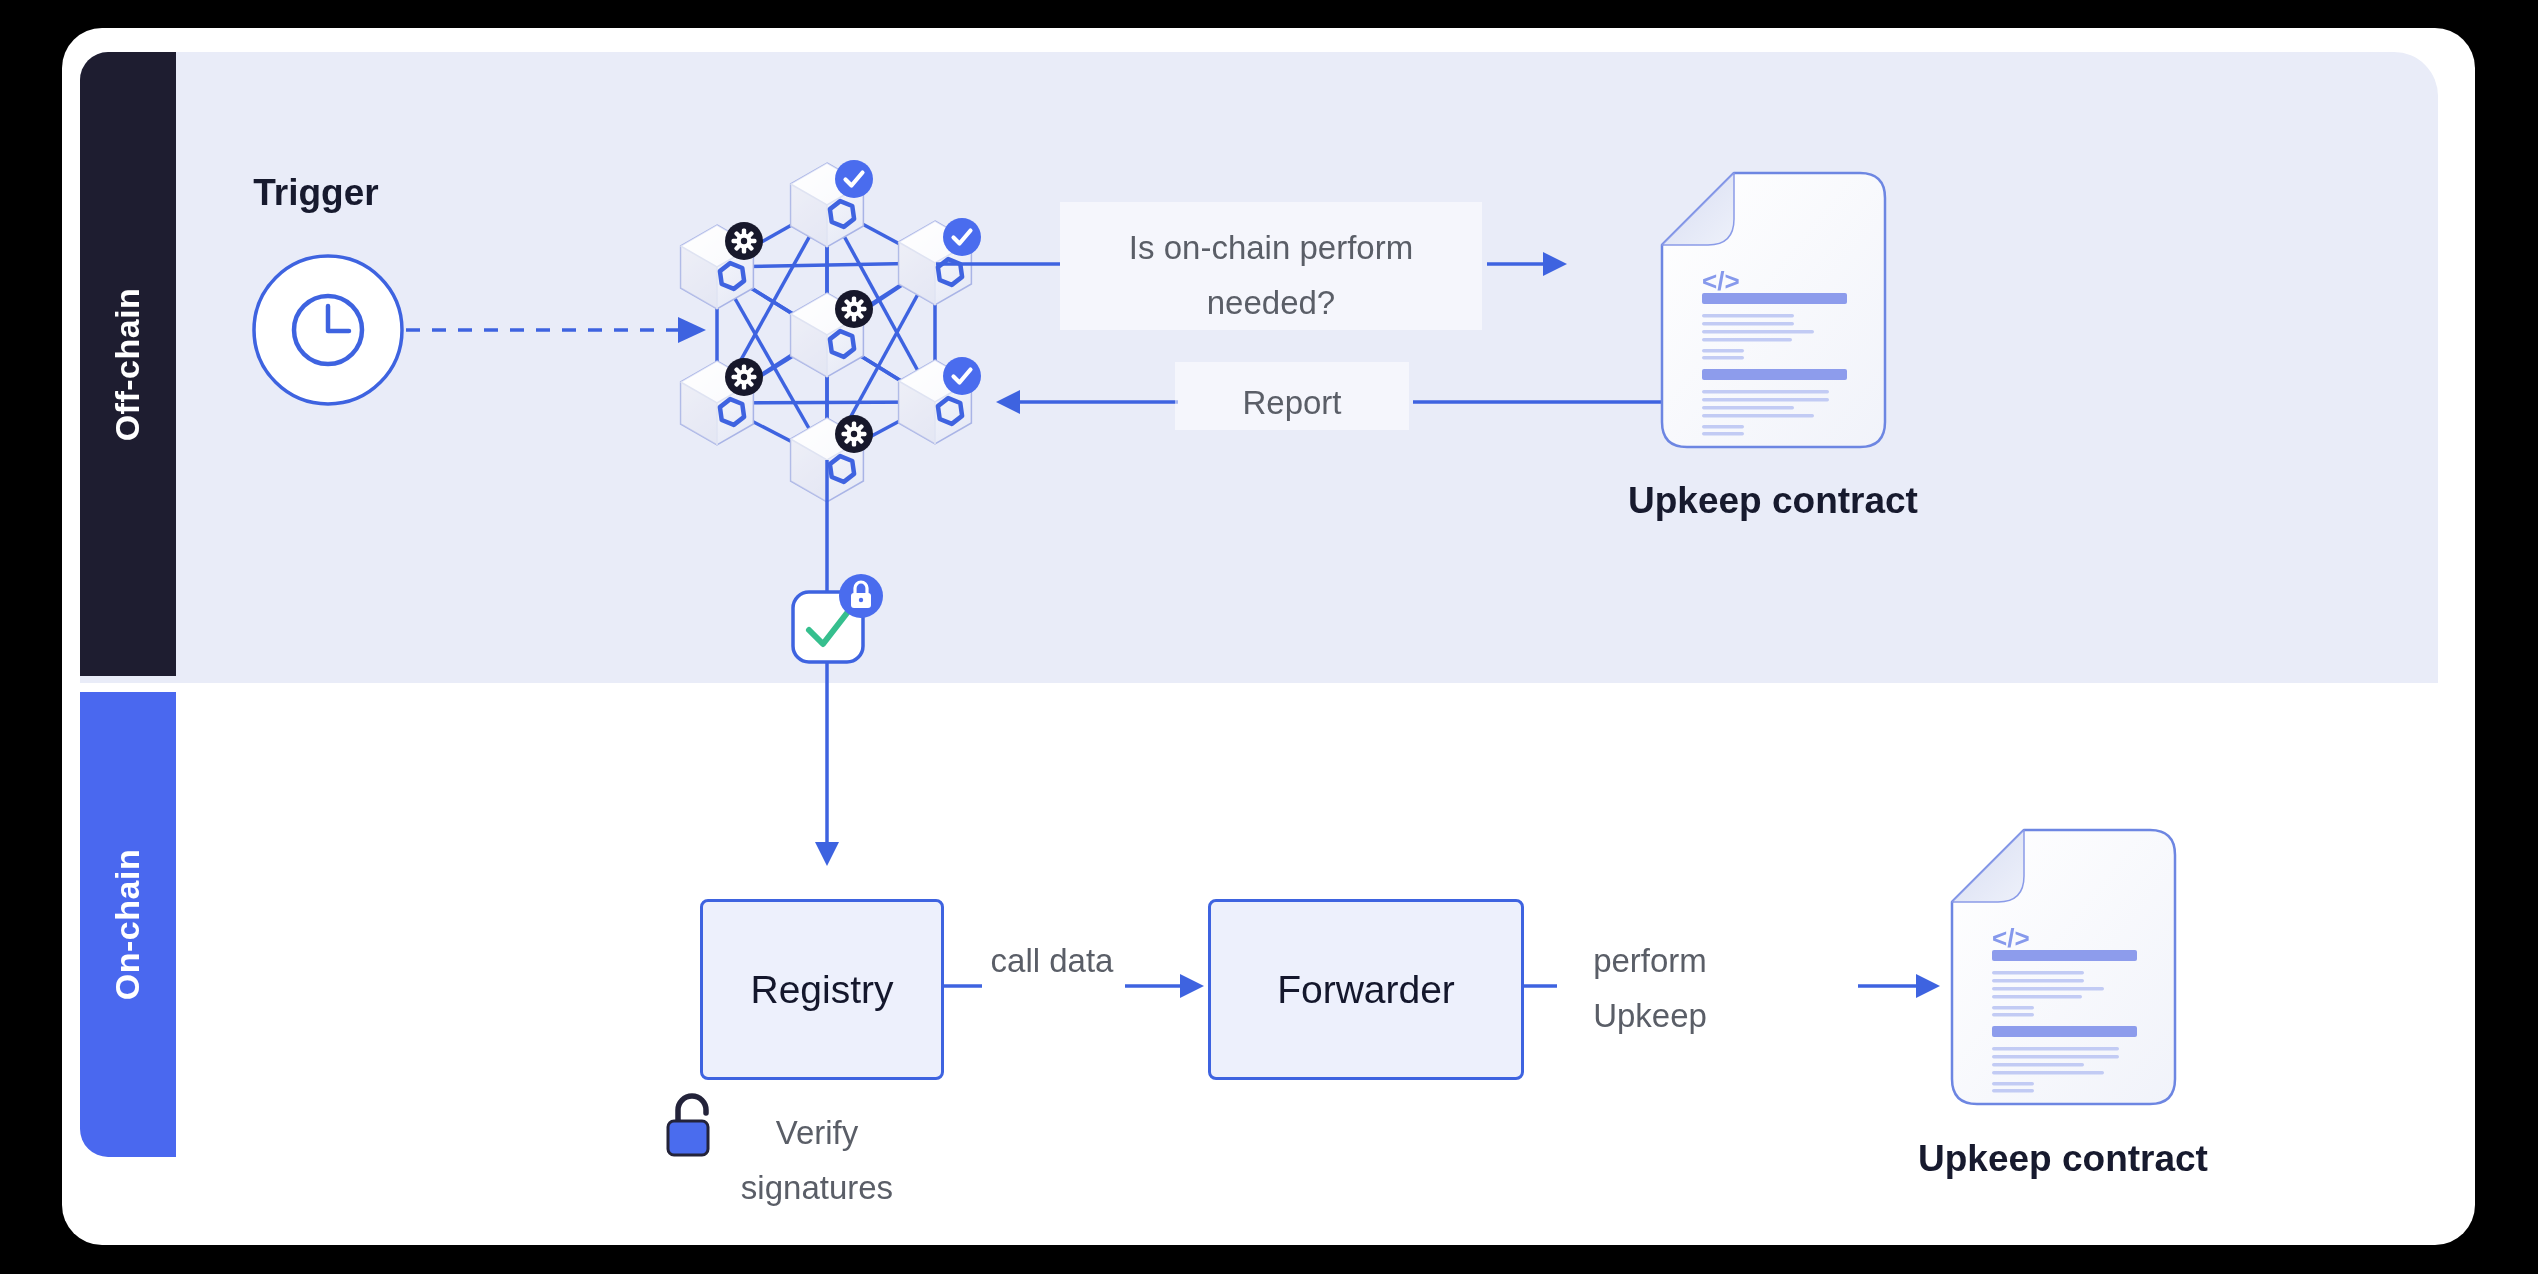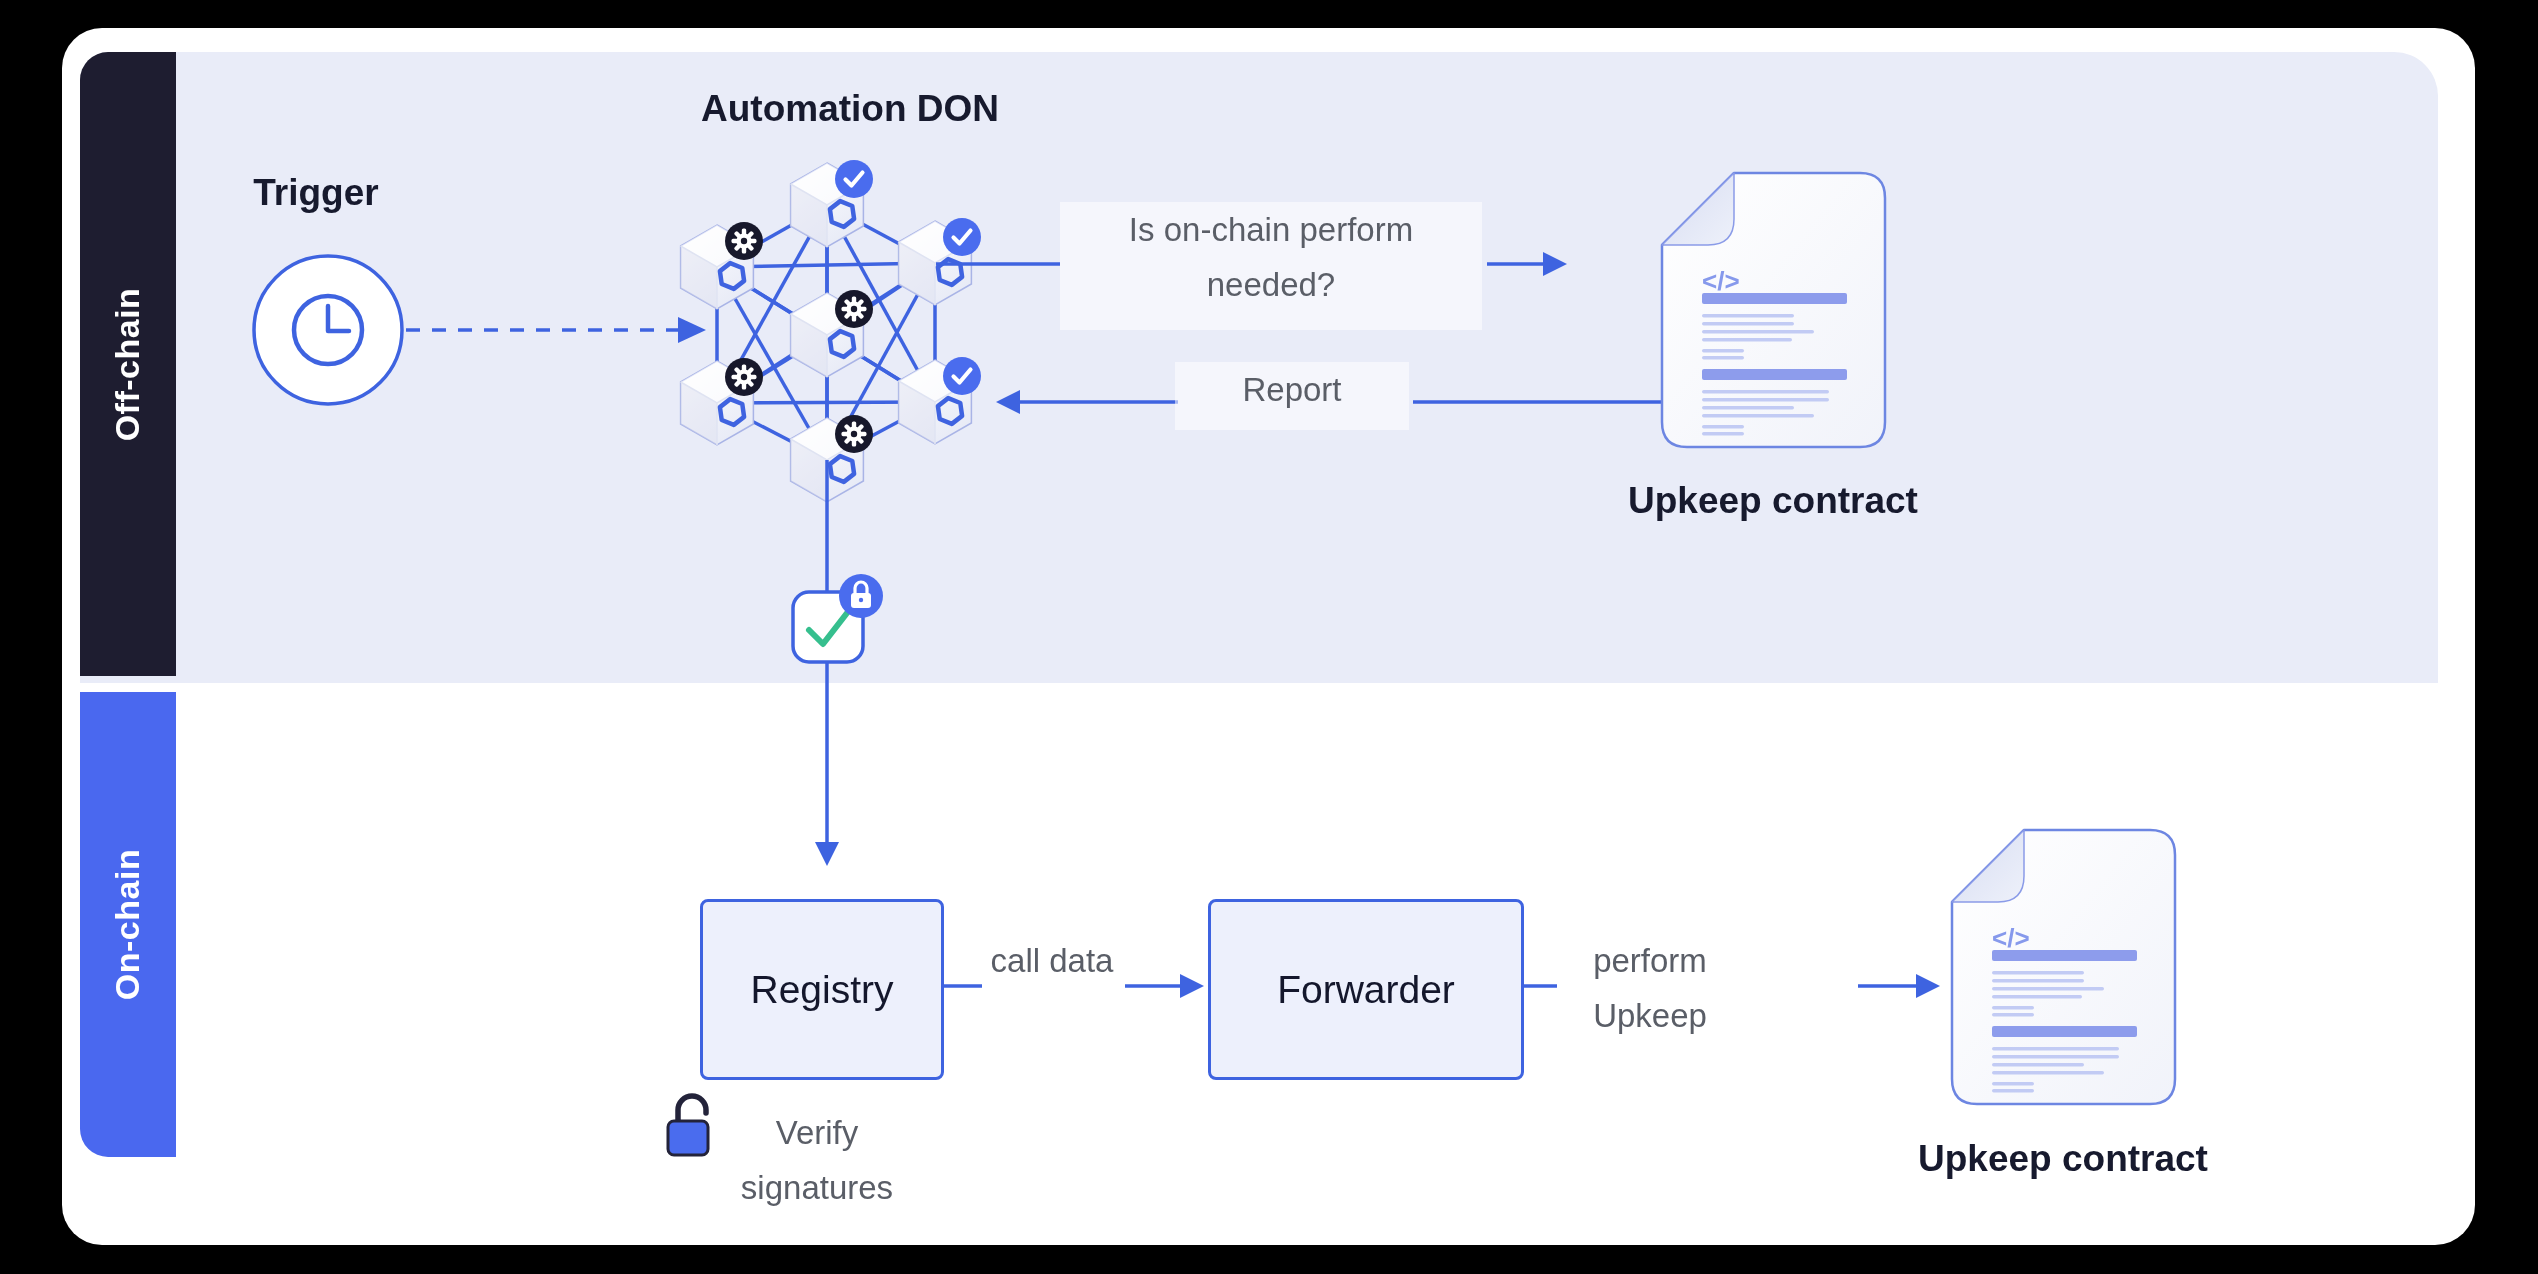--- a/index.html
+++ b/index.html
@@ -9,21 +9,21 @@
   .band{position:absolute;left:80px;top:52px;width:2358px;height:631px;background:#e9ecf8;
         border-radius:28px 44px 0 0;}
   .lane-bar{position:absolute;left:80px;width:96px;display:flex;align-items:center;justify-content:center;}
   .lane-bar span{transform:rotate(-90deg);white-space:nowrap;color:#fff;font-weight:700;font-size:34px;letter-spacing:.5px;}
   .bar-off{top:52px;height:624px;background:#1e1d30;border-radius:28px 0 0 0;}
   .bar-on{top:692px;height:465px;background:#4a68ef;border-radius:0 0 0 28px;}
   .diagram-svg{position:absolute;left:0;top:0;width:2538px;height:1274px;}
   .lbl{position:absolute;text-align:center;}
   .lbl-bold{font-weight:700;font-size:37px;color:#171a2e;}
   .lbl-gray{font-size:33px;color:#5a5e67;line-height:55px;}
-  .tag{display:flex;align-items:flex-start;justify-content:center;background:rgba(255,255,255,0.55);}
+  .tag{display:flex;align-items:flex-end;justify-content:center;background:rgba(255,255,255,0.55);}
   .node-box{position:absolute;display:flex;align-items:center;justify-content:center;
             background:#edf0fc;border:3px solid #3e63e0;border-radius:8px;
             font-size:39px;color:#14172c;}
 </style>
 </head>
 <body>
 
 <div class="stage">
   <div class="card"></div>
   <div class="band"></div>
@@ -190,21 +190,20 @@
     <text x="1992" y="947" font-size="26" font-weight="700" fill="#8699ec">&lt;/&gt;</text>
 
     <g>
       <path d="M678,1121 v-11 a14,14 0 0 1 28,0 v3" fill="none" stroke="#23233a" stroke-width="5.5" stroke-linecap="round"></path>
       <rect x="668" y="1121" width="40" height="34" rx="6" fill="#4a6cee" stroke="#23233a" stroke-width="3"></rect>
     </g>
   </svg>
 
   <div class="lbl lbl-bold" style="left:216px;top:172px;width:200px;">Trigger</div>
 
-  <div class="lbl lbl-bold" style="left:650px;top:88px;width:400px;">Automation DON</div>
 
   <div class="lbl lbl-gray tag" style="left:1060px;top:202px;width:422px;height:128px;">
     <span style="width:340px;">Is on-chain perform needed?</span>
   </div>
 
   <div class="lbl lbl-gray tag" style="left:1175px;top:362px;width:234px;height:68px;">Report</div>
 
   <div class="lbl lbl-bold" style="left:1573px;top:480px;width:400px;">Upkeep contract</div>
 
 

